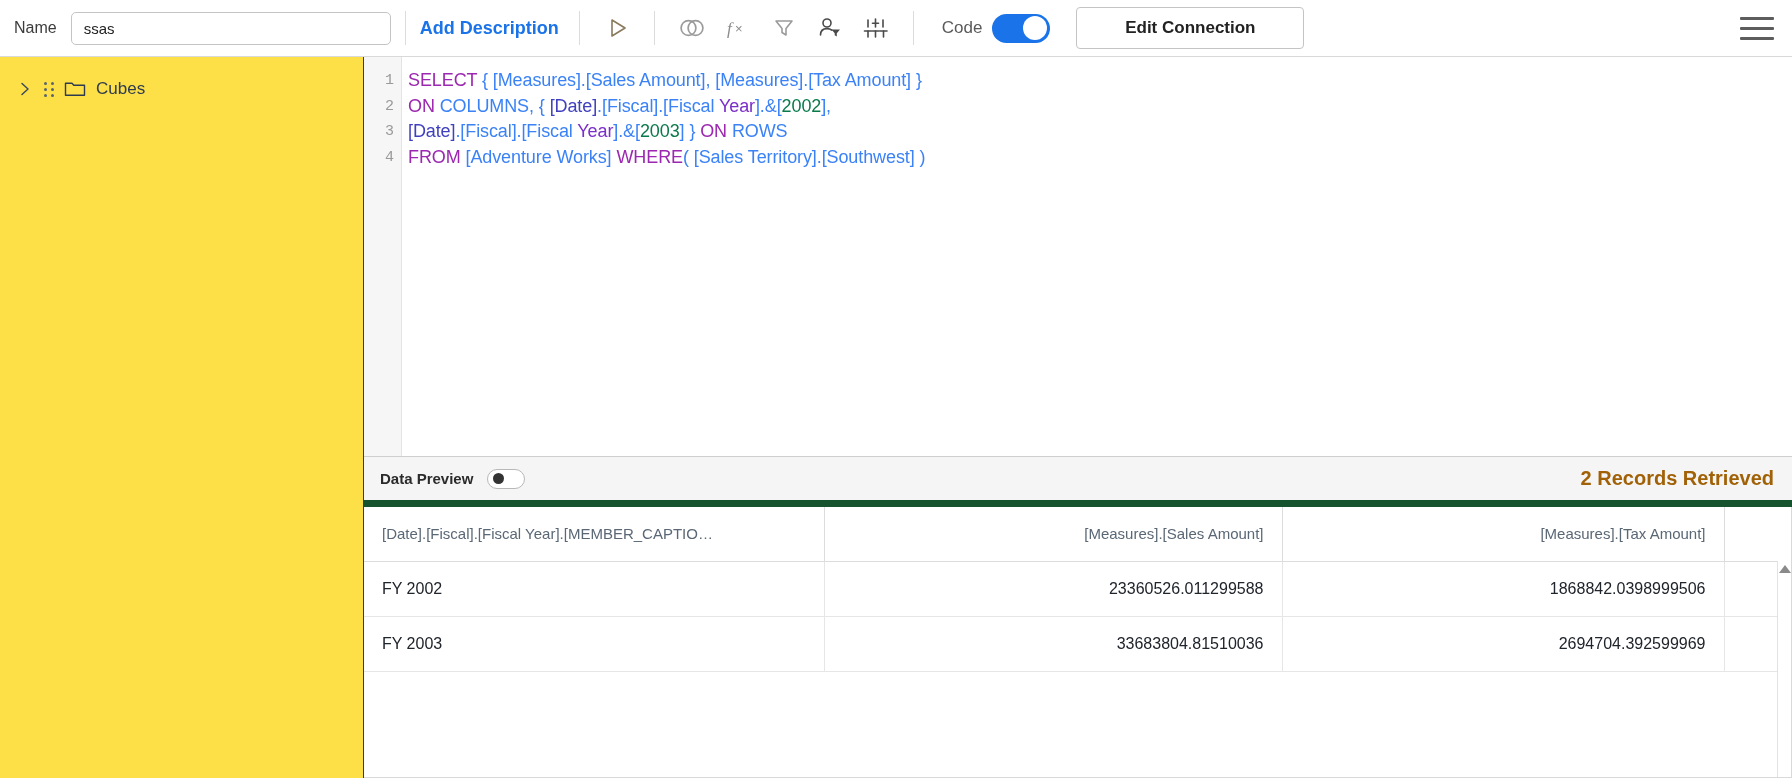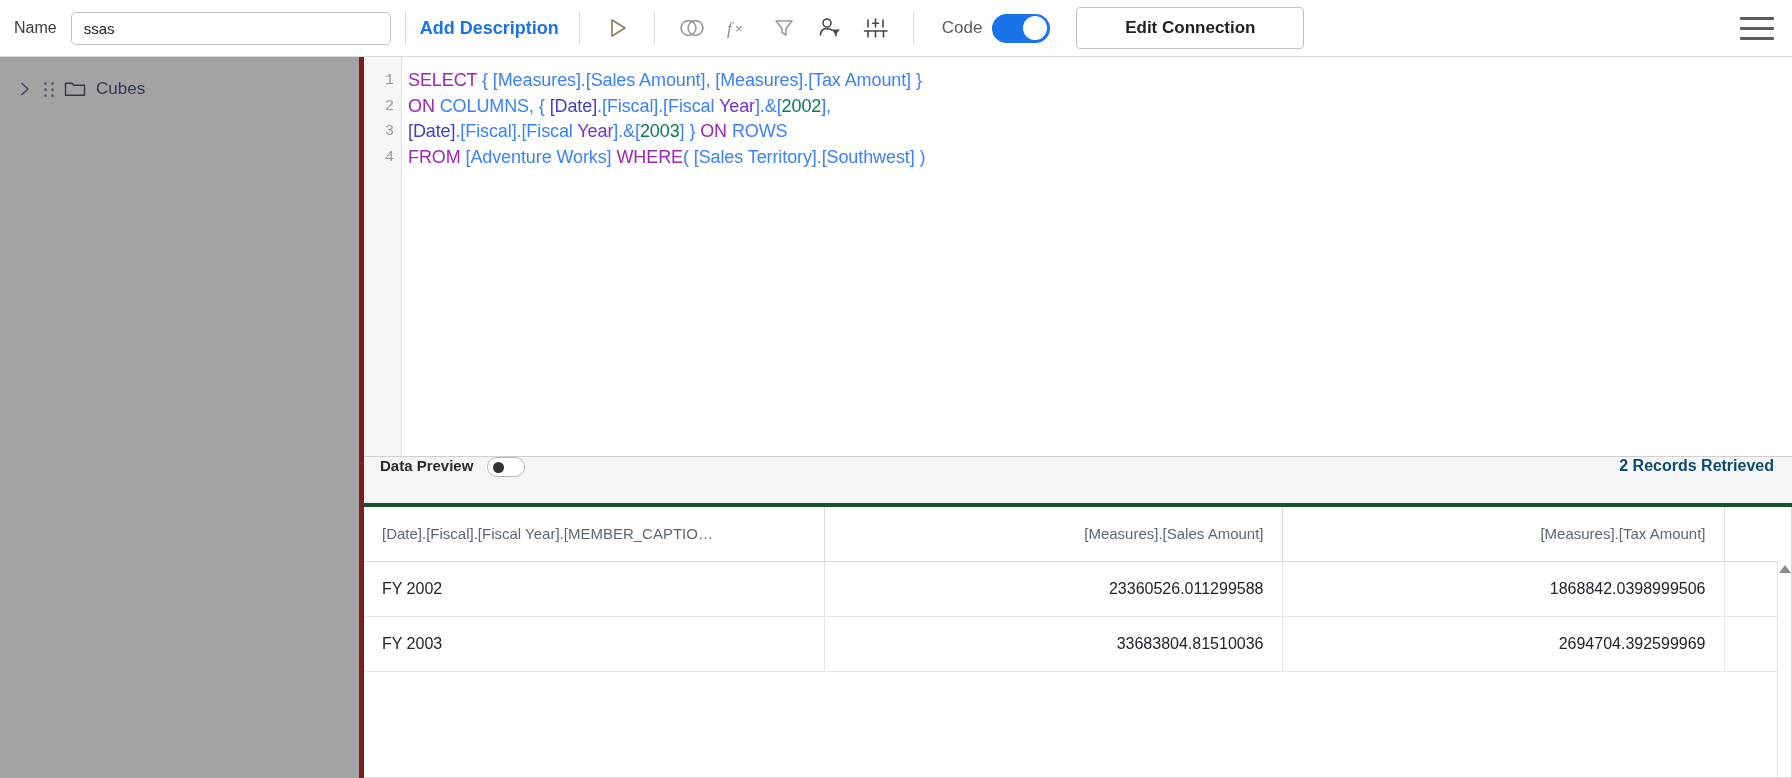--- a/index.html
+++ b/index.html
@@ -124,22 +124,22 @@
   .body {
     flex: 1;
     display: flex;
     min-height: 0;
   }
 
   
   .sidebar {
     width: 364px;
     min-width: 364px;
-    border-right: 5px solid #7f1d1d;
-    background: #a3a3a3;
+    border-right: 1px solid #7f1d1d;
+    background: #fde047;
     padding-top: 16px;
   }
   .tree-row {
     display: flex;
     align-items: center;
     height: 32px;
     padding-left: 14px;
     cursor: pointer;
     gap: 6px;
   }
@@ -221,23 +221,23 @@
   .tk-id   { color: #3f3fbf; }
   .tk-prop { color: #7b2ec8; }
   .tk-num  { color: #0b7a4b; }
   .tk-txt  { color: #3b82f6; }
 
   
   .dp-bar {
     height: 50px;
     min-height: 50px;
     background: #f5f5f5;
-    border-bottom: 4px solid #14532d;
-    display: flex;
-    align-items: flex-start;
+    border-bottom: 7px solid #14532d;
+    display: flex;
+    align-items: center;
     padding: 0 16px 0 16px;
     position: relative;
   }
   .dp-label {
     font-size: 15px;
     font-weight: bold;
     color: #2b2b2b;
     margin-right: 14px;
   }
   .toggle-dp {
@@ -277,23 +277,23 @@
     padding: 0 16px;
   }
   .update-btn .lbl {
     font-size: 16px;
     font-weight: bold;
     color: #1b1b1b;
   }
   .records {
     position: absolute;
     right: 18px;
-    font-size: 16px;
+    font-size: 20px;
     font-weight: bold;
-    color: #0c4a6e;
+    color: #a16207;
     white-space: nowrap;
   }
 
   
   .table-wrap {
     flex: 1;
     background: #fff;
     display: flex;
     flex-direction: column;
     min-height: 0;

